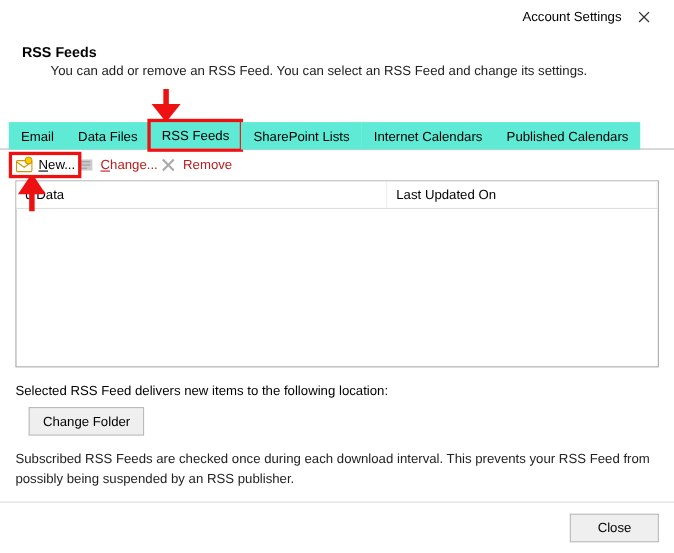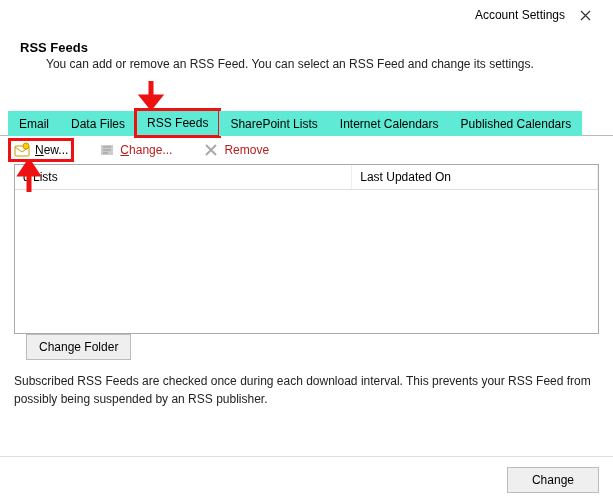--- a/index.html
+++ b/index.html
@@ -15,21 +15,21 @@
 .arrow-down { position: absolute; left: 0; top: -30px; }
 .arrow-up { position: absolute; left: 0; bottom: -36px; }
 
 .tabs-wrap { position: relative; margin-top: 38px; }
 .tabs { display: flex; border-bottom: 1px solid #bbb; padding: 0 8px; gap: 0; align-items: flex-end; position: relative; }
 .tab { padding: 5px 10px; font-size: 12px; cursor: pointer; border: 1px solid transparent; border-bottom: none; position: relative; bottom: -1px; background: #5eead4; }
 .tab.active { border: 1px solid #bbb; border-bottom: 1px solid #fff; }
 .tab.highlighted { position: relative; }
 .tab.highlighted::after { content: ""; position: absolute; inset: -3px; border: 3px solid #e11; pointer-events: none; }
 
-.toolbar { display: flex; align-items: center; gap: 31px; padding: 6px 14px; }
+.toolbar { display: flex; align-items: center; gap: 2px; padding: 6px 14px; }
 .tool { display: flex; align-items: center; gap: 5px; font-size: 12px; color: #b91c1c; }
 .tool.enabled { color: #000; position: relative; }
 .tool.enabled::after { content: ""; position: absolute; inset: -4px -6px; border: 3px solid #e11; pointer-events: none; }
 .tool .u { text-decoration: underline; }
 .tool-icon { width: 16px; height: 16px; display: inline-flex; align-items: center; justify-content: center; }
 
 .list-area { margin: 0 14px; border: 1px solid #aaa; height: 170px; }
 .list-head { display: flex; border-bottom: 1px solid #ddd; background: #fff; }
 .list-head .col { padding: 5px 8px; font-size: 12px; border-right: 1px solid #eee; }
 .col-name { flex: 1.4; }
@@ -104,24 +104,25 @@
         <svg width="14" height="14" viewBox="0 0 14 14">
             <path d="M2 2 L12 12 M12 2 L2 12" stroke="#aaa" stroke-width="2"></path>
           </svg>
       </span>
       <span>Remove</span>
     </div>
   </div>
 
   <div class="list-area">
     <div class="list-head">
-      <div class="col col-name">d Lists</div>
+      <div class="col col-name">d Data</div>
       <div class="col col-upd">Last Updated On</div>
     </div>
   </div>
 
+  <div class="delivery">Selected RSS Feed delivers new items to the following location:</div>
   <div class="chg-folder">Change Folder</div>
   <div class="note">Subscribed RSS Feeds are checked once during each download interval. This prevents your RSS Feed from possibly being suspended by an RSS publisher.</div>
 </div>
 
 <div class="footer">
-  <div class="close-btn">Change</div>
+  <div class="close-btn">Close</div>
 </div>
 
 </body></html>

